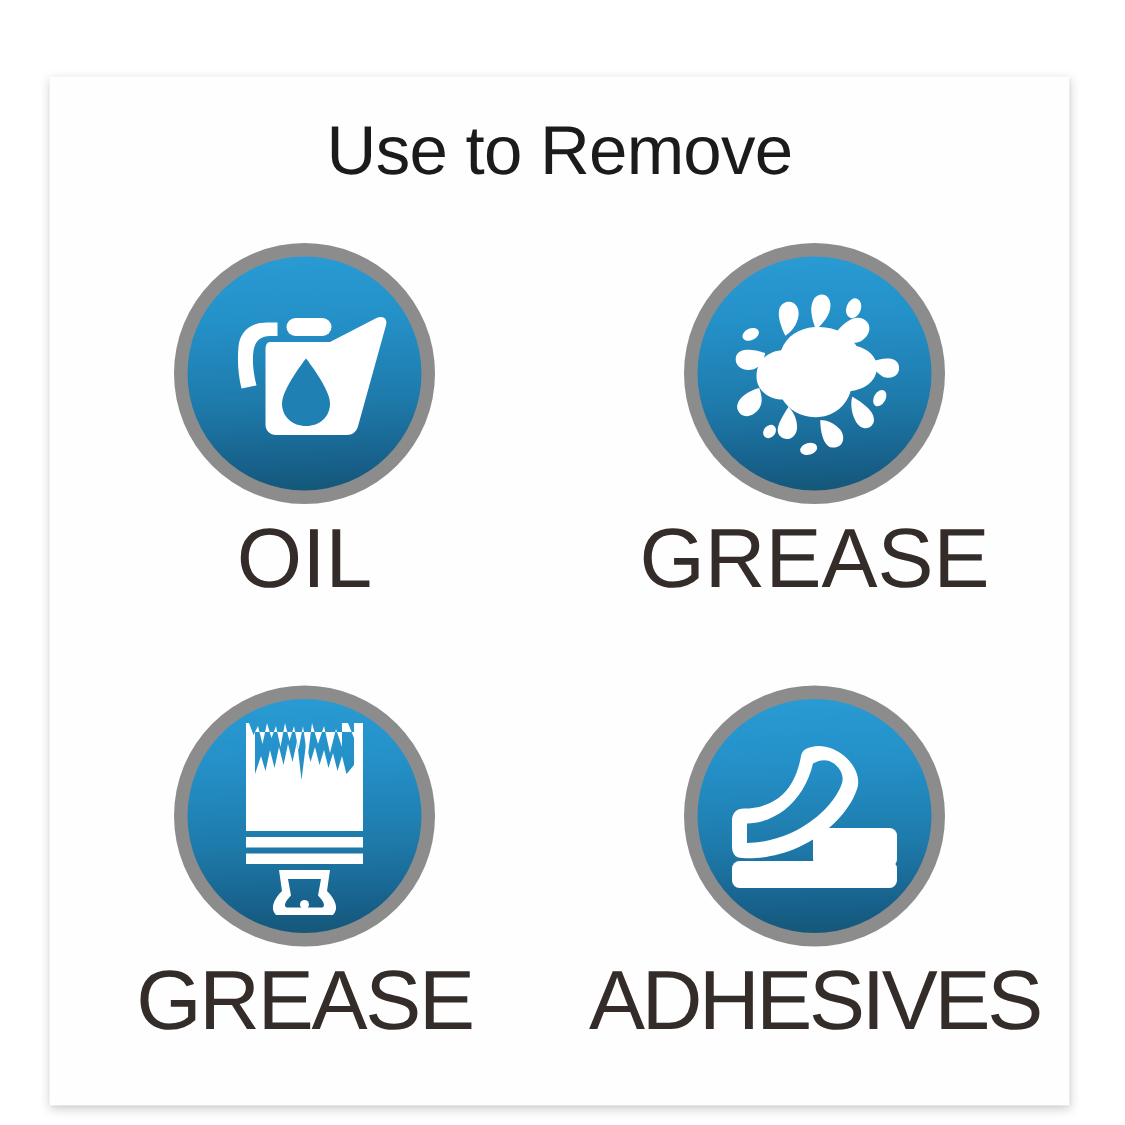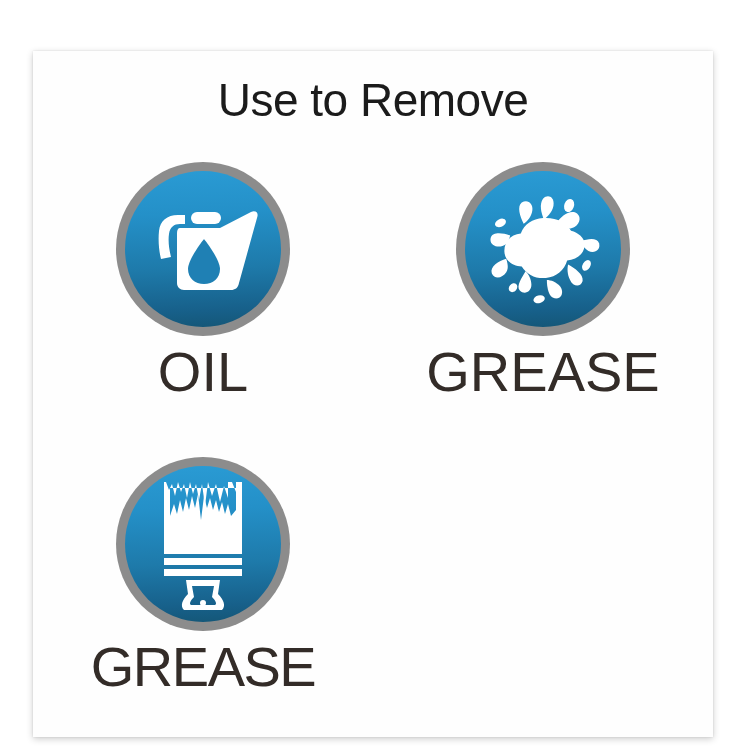--- a/index.html
+++ b/index.html
@@ -219,16 +219,41 @@
 
                   <circle cx="51" cy="127" r="3"></circle>
                 </g>
               </svg>
             </div>
           </div>
         </div>
         <div class="label">GREASE</div>
       </div>
 
+      <div class="cell cell-3">
+        <div class="badge-wrap">
+          <div class="badge">
+            <div class="badge-inner">
+              <svg width="118" height="104" viewBox="0 0 118 104">
+                <g fill="#ffffff">
+
+                  <path d="M57 6 C63 4 72 6 79 12 C87 19 90 28 87 35
+                           C82 49 68 64 48 73 C34 79 20 81 11 80
+                           C6 80 4 77 4 72 L4 55 C4 50 7 47 12 47
+                           C20 47 28 45 35 40 C43 34 48 24 50 12
+                           C51 8 53 7 57 6 Z
+                           M58 17 C55 30 48 41 39 48 C31 54 22 57 14 57 L14 70
+                           C22 70 33 68 44 63 C61 55 73 42 77 31 C79 26 77 21 72 17
+                           C68 14 63 14 58 17 Z" fill-rule="evenodd"></path>
+
+                  <rect x="4" y="82" width="110" height="18" rx="5"></rect>
+                  <rect x="58" y="60" width="56" height="26" rx="5"></rect>
+                </g>
+              </svg>
+            </div>
+          </div>
+        </div>
+        <div class="label">ADHESIVES</div>
+      </div>
 
     </div>
   </div>
 </div>
 
 </body></html>

